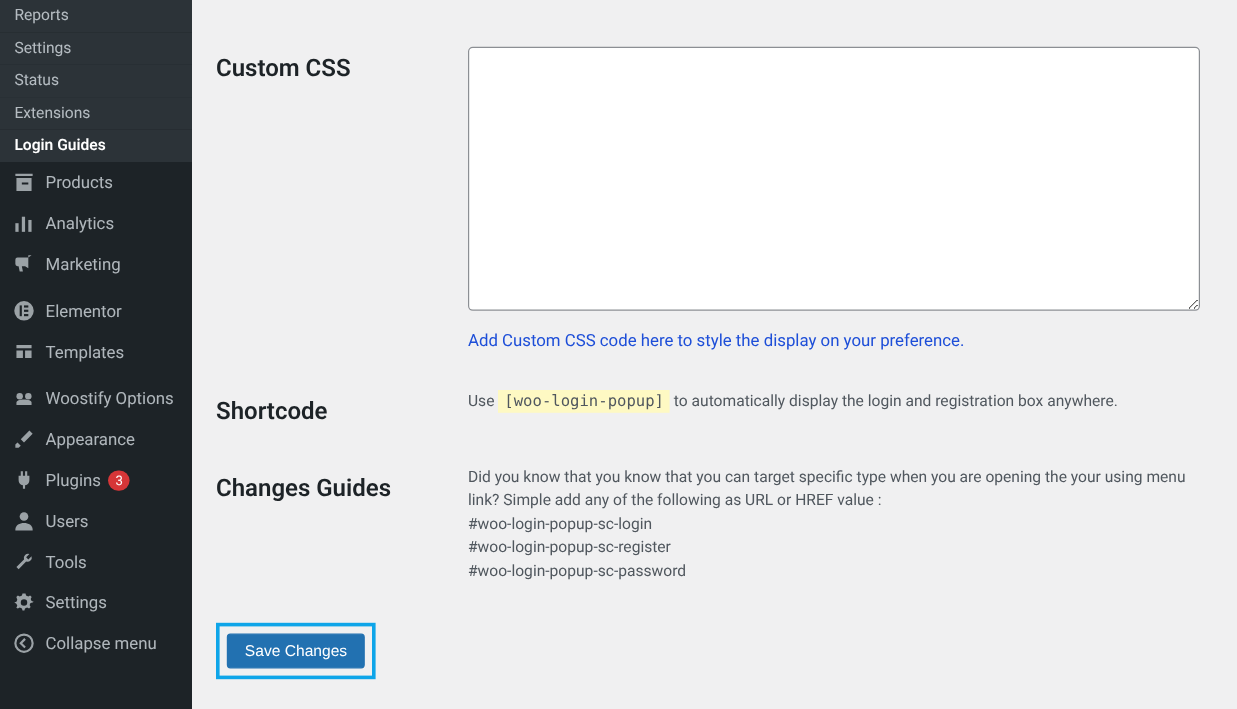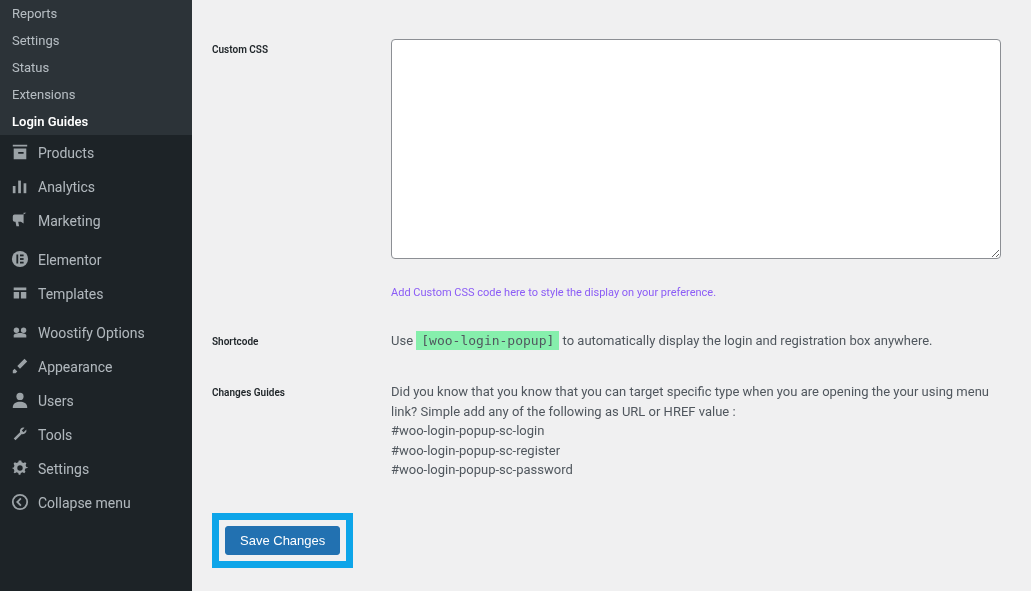--- a/index.html
+++ b/index.html
@@ -11,21 +11,21 @@
   height: 591px;
   overflow: hidden;
   color: #3c434a;
 }
 .wrap {
   display: flex;
   width: 100%;
   height: 100%;
 }
 .sidebar {
-  width: 192px;
+  width: 160px;
   background: #1d2327;
   color: #f0f0f1;
   flex-shrink: 0;
   font-size: 14px;
   height: 100%;
   overflow: hidden;
 }
 .sidebar .sub-item {
   padding: 6px 12px 6px 12px;
   font-size: 13px;
@@ -77,54 +77,54 @@
   width: 100%;
   border-collapse: collapse;
   margin-top: 14px;
 }
 .form-table th {
   text-align: left;
   vertical-align: top;
   width: 200px;
   padding: 20px 10px 20px 0;
   font-weight: 600;
-  font-size: 10px;
+  font-size: 20px;
   color: #1d2327;
 }
 .form-table td {
   padding: 15px 10px;
   vertical-align: top;
   font-size: 13px;
   line-height: 1.5;
   color: #50575e;
 }
 textarea {
   width: 610px;
   height: 220px;
   border: 1px solid #8c8f94;
   border-radius: 4px;
   resize: both;
   font-family: inherit;
   padding: 6px;
   background: #fff;
 }
 .description {
-  color: #8b5cf6;
-  font-size: 11px;
-  margin-top: 20px;
+  color: #1d4ed8;
+  font-size: 14px;
+  margin-top: 8px;
   display: block;
 }
 code {
-  background: #86efac;
+  background: #fef9c3;
   padding: 2px 5px;
   font-family: Consolas, Monaco, monospace;
   font-size: 13px;
 }
 .save-highlight {
-  border: 7px solid #0ea5e9;
+  border: 3px solid #0ea5e9;
   display: inline-block;
   padding: 6px;
   margin-top: 18px;
 }
 .button-primary {
   background: #2271b1;
   color: #fff;
   border: 1px solid #2271b1;
   border-radius: 3px;
   padding: 6px 14px;
@@ -210,20 +210,29 @@
           </span>
           <span>Woostify Options</span>
         </div>
         <div class="menu-item">
           <span class="icon">
             <svg width="18" height="18" viewBox="0 0 20 20">
               <path d="M15 2l3 3-8 8-3-3 8-8zM4 13l3 3-2 2H2v-3l2-2z"></path>
             </svg>
           </span>
           <span>Appearance</span>
+        </div>
+        <div class="menu-item">
+          <span class="icon">
+            <svg width="18" height="18" viewBox="0 0 20 20">
+              <path d="M7 2v4H5v4a5 5 0 004 4.9V18h2v-3.1A5 5 0 0015 10V6h-2V2h-2v4H9V2H7z"></path>
+            </svg>
+          </span>
+          <span>Plugins</span>
+          <span class="badge">3</span>
         </div>
         <div class="menu-item">
           <span class="icon">
             <svg width="18" height="18" viewBox="0 0 20 20">
               <circle cx="10" cy="6" r="4"></circle>
               <path d="M2 18c0-4 4-6 8-6s8 2 8 6v1H2v-1z"></path>
             </svg>
           </span>
           <span>Users</span>
         </div>

